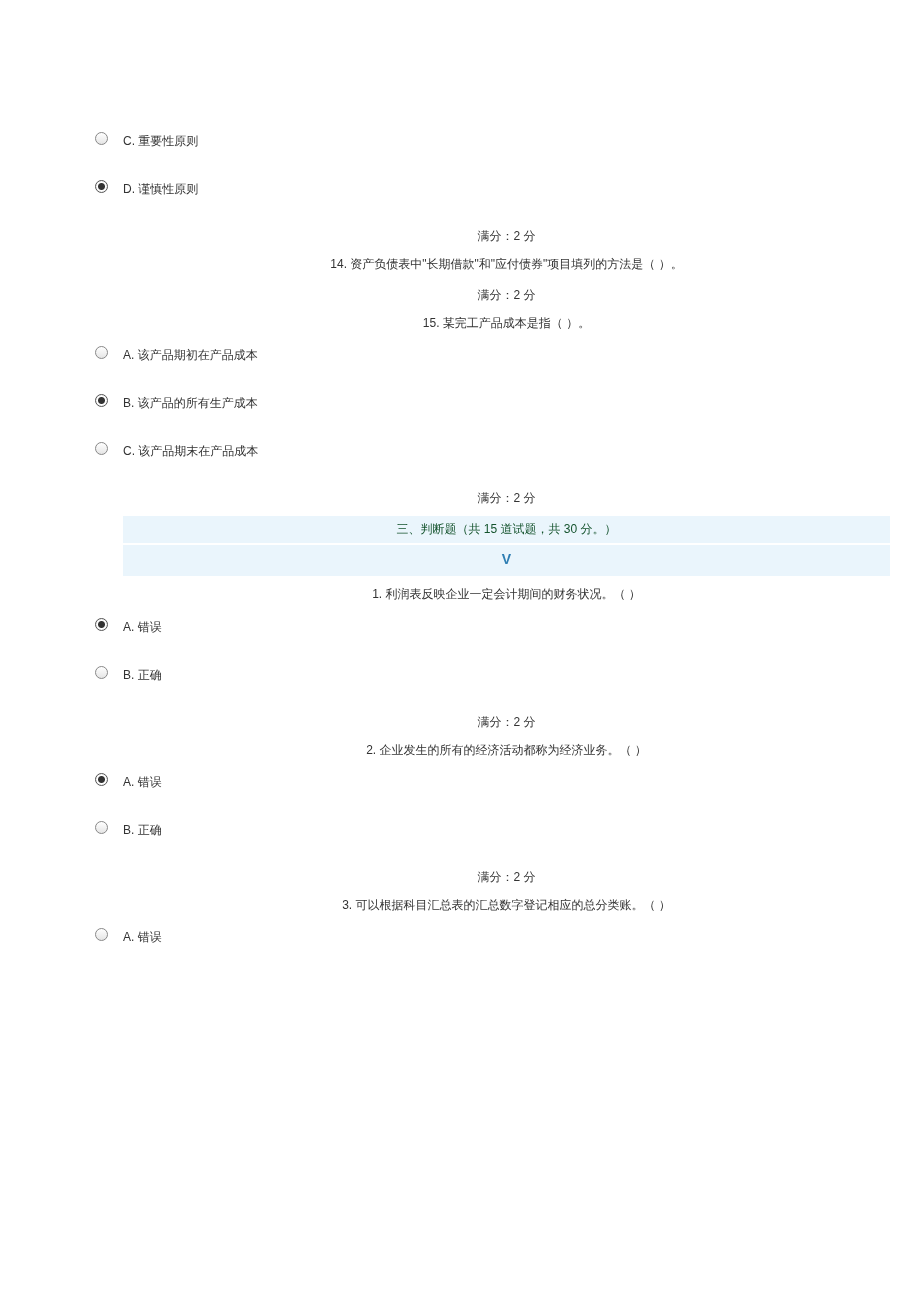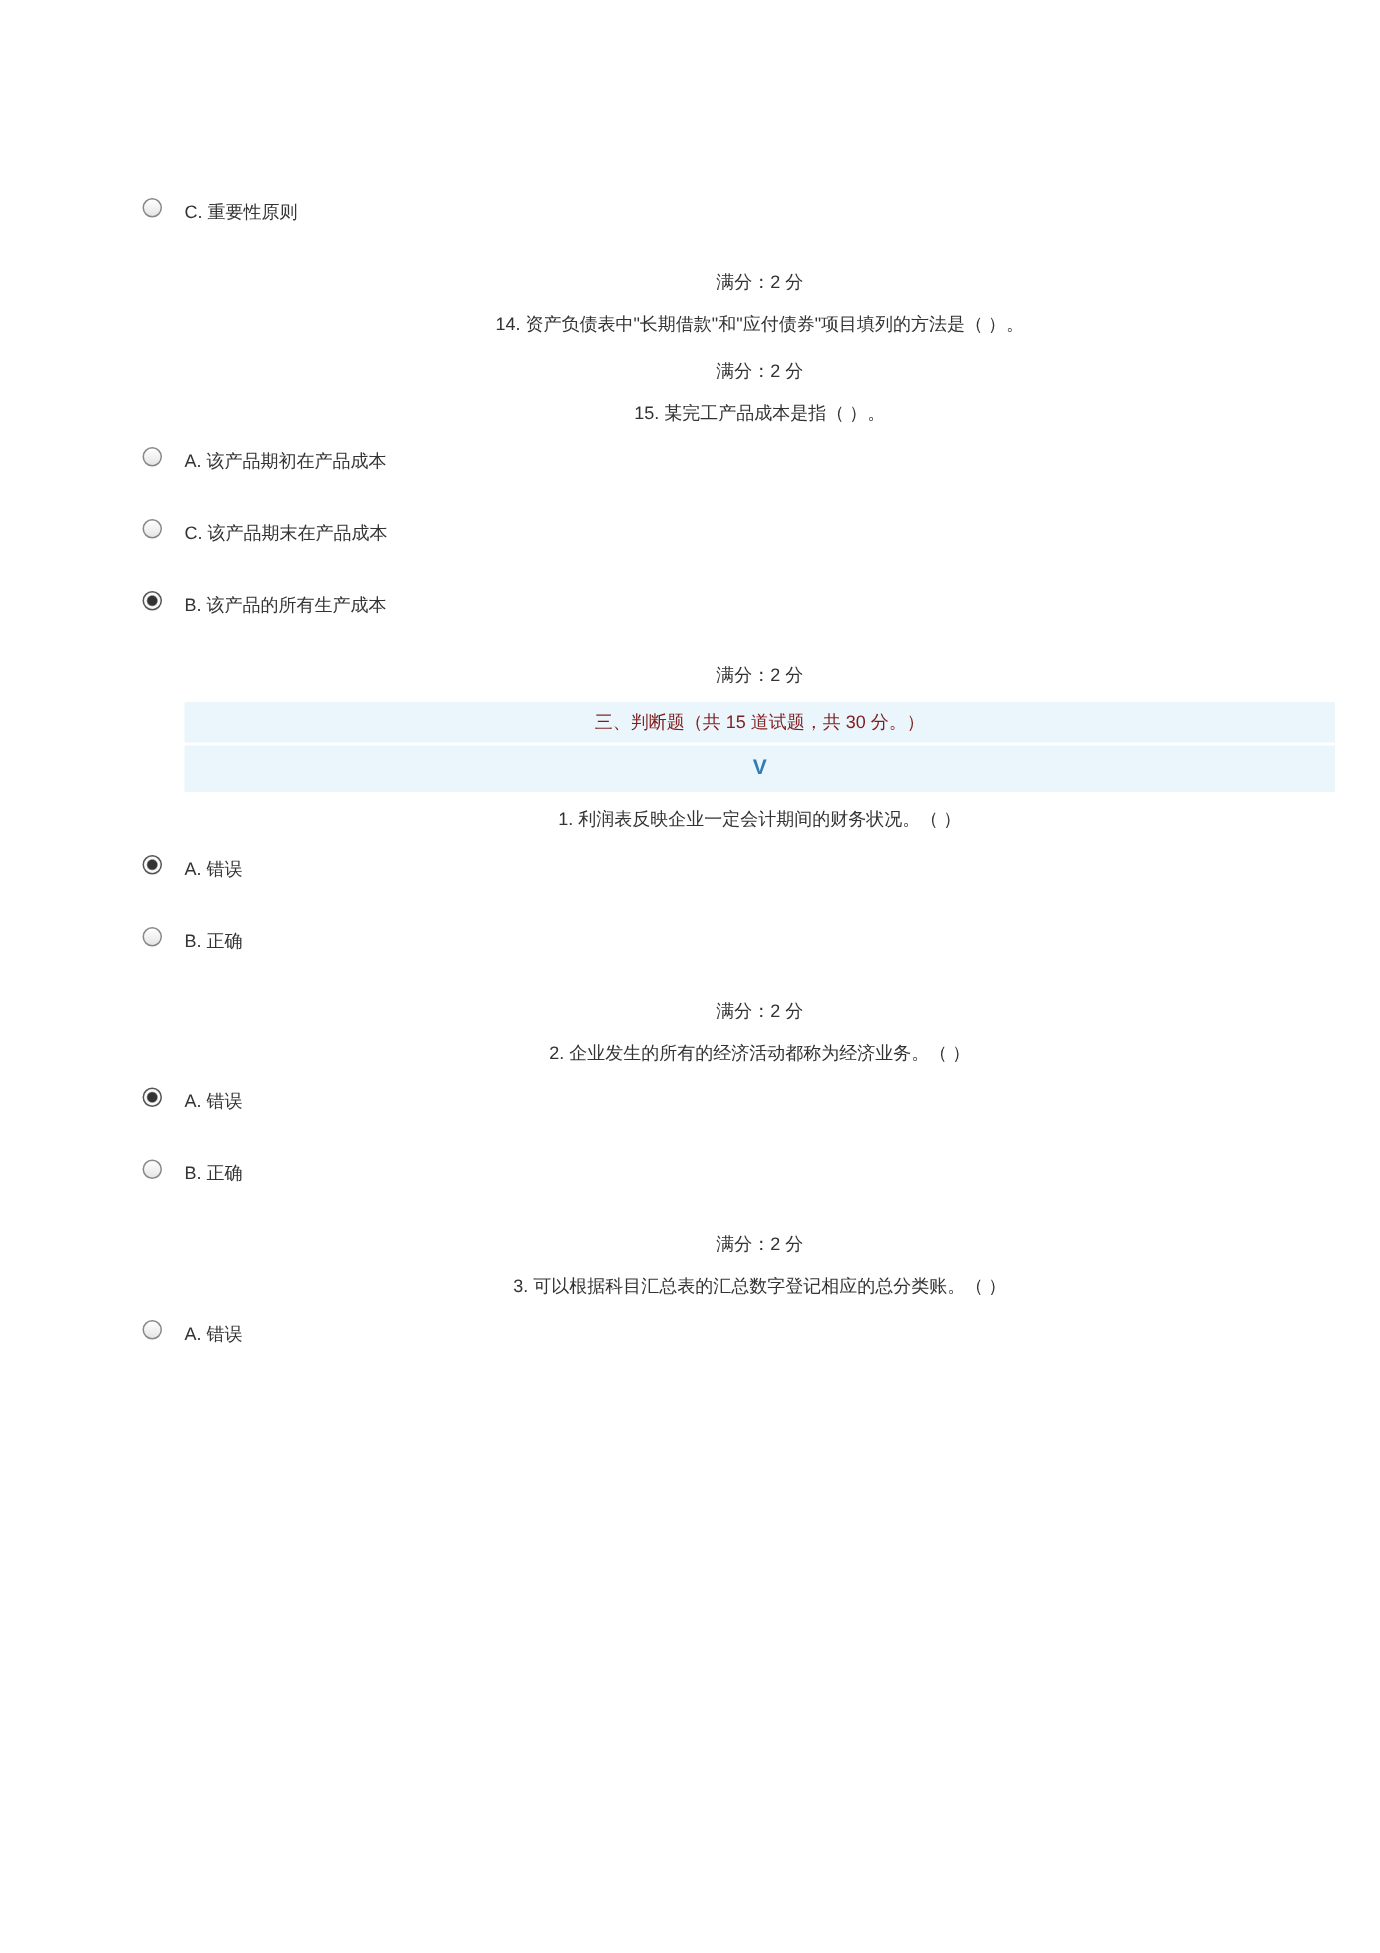--- a/index.html
+++ b/index.html
@@ -42,21 +42,21 @@
     .indent-block {
       margin-left: 28px;
       margin-bottom: 10px;
       line-height: 1.8;
       text-align: center;
     }
     .score { margin-bottom: 6px; }
     .question { margin-bottom: 6px; }
     .section-header {
       background: #eaf5fc;
-      color: #7f1d1d;
+      color: #14532d;
       padding: 4px 8px;
       margin-bottom: 2px;
       font-size: 12px;
       line-height: 1.6;
     }
     .section-sub {
       background: #eaf5fc;
       color: #2e7eb3;
       font-weight: bold;
       padding: 2px 8px 4px 8px;
@@ -66,43 +66,47 @@
   </style>
 </head>
 <body>
 
 <div class="content">
 
   <div class="option-row">
     <div class="radio-col"><span class="radio-unselected"></span></div>
     <div class="option-text">C. 重要性原则</div>
   </div>
+  <div class="option-row">
+    <div class="radio-col"><span class="radio-selected"></span></div>
+    <div class="option-text">D. 谨慎性原则</div>
+  </div>
 
   <div class="indent-block">
     <div class="score">满分：2 分</div>
     <div class="question">14. 资产负债表中"长期借款"和"应付债券"项目填列的方法是（ ）。</div>
   </div>
 
 
   <div class="indent-block">
     <div class="score">满分：2 分</div>
     <div class="question">15. 某完工产品成本是指（ ）。</div>
   </div>
 
   <div class="option-row">
     <div class="radio-col"><span class="radio-unselected"></span></div>
     <div class="option-text">A. 该产品期初在产品成本</div>
   </div>
   <div class="option-row">
+    <div class="radio-col"><span class="radio-selected"></span></div>
+    <div class="option-text">B. 该产品的所有生产成本</div>
+  </div>
+  <div class="option-row">
     <div class="radio-col"><span class="radio-unselected"></span></div>
     <div class="option-text">C. 该产品期末在产品成本</div>
-  </div>
-  <div class="option-row">
-    <div class="radio-col"><span class="radio-selected"></span></div>
-    <div class="option-text">B. 该产品的所有生产成本</div>
   </div>
 
   <div class="indent-block">
     <div class="score">满分：2 分</div>
     <div class="section-header">三、判断题（共 15 道试题，共 30 分。）</div>
     <div class="section-sub">V</div>
     <div class="question">1. 利润表反映企业一定会计期间的财务状况。（ ）</div>
   </div>
 
   <div class="option-row">

